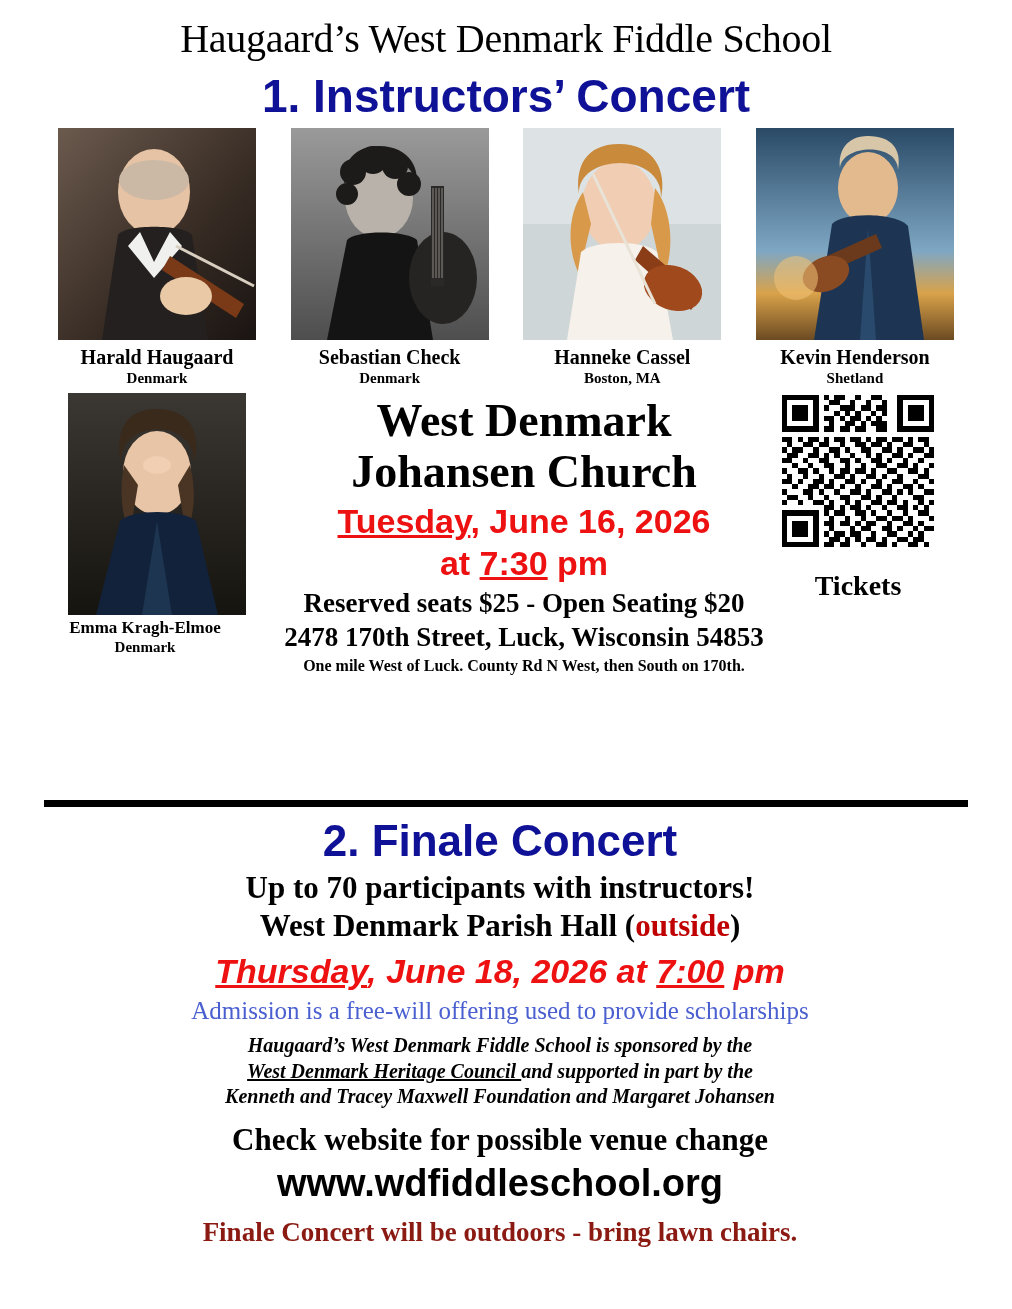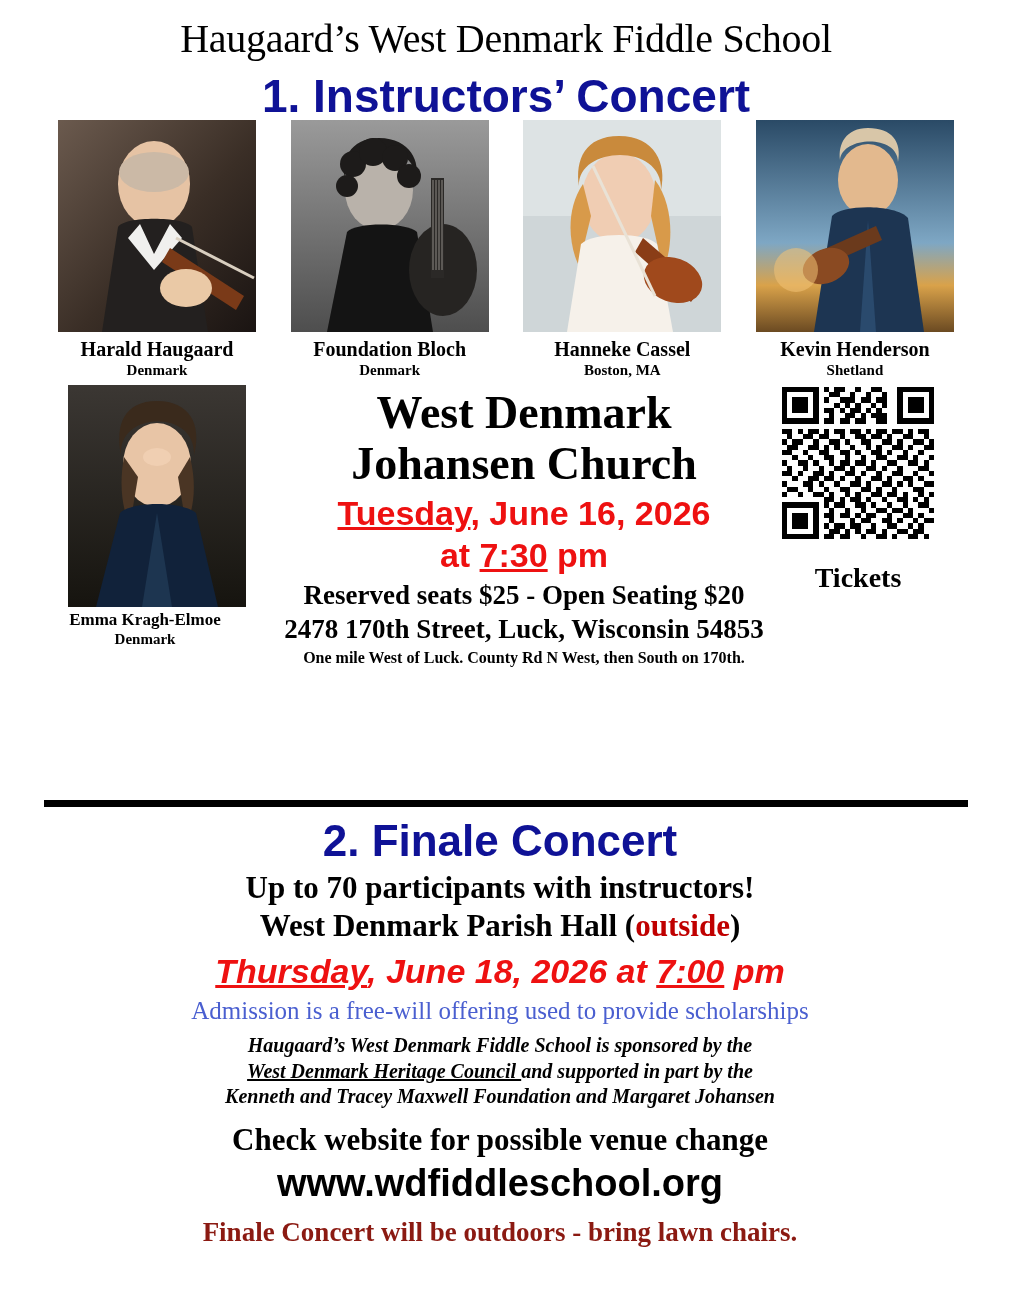--- a/index.html
+++ b/index.html
@@ -41,21 +41,21 @@
     color: #0f1296;
     margin-top: 12px;
     line-height: 1.05;
   }
 
   
   .performers {
     display: flex;
     justify-content: space-between;
     align-items: flex-start;
-    margin-top: 0;
+    margin-top: 8px;
     padding: 0 40px;
   }
   .performer {
     width: 198px;
     text-align: center;
   }
   .photo {
     width: 198px;
     height: 212px;
     position: relative;
@@ -304,21 +304,21 @@
           <ellipse cx="152" cy="150" rx="34" ry="46" fill="#262422"></ellipse>
           <rect x="140" y="58" width="13" height="100" fill="#2b2927"></rect>
           <g stroke="#8e8a85" stroke-width="1">
             <line x1="142" y1="60" x2="142" y2="150"></line>
               <line x1="145" y1="60" x2="145" y2="150"></line>
             <line x1="148" y1="60" x2="148" y2="150"></line>
               <line x1="151" y1="60" x2="151" y2="150"></line>
           </g>
         </svg>
       </div>
-      <div class="pname">Foundation Bloch</div>
+      <div class="pname">Sebastian Check</div>
       <div class="ploc">Denmark</div>
     </div>
 
     <div class="performer">
       <div class="photo">
         <svg class="ph-inner" viewBox="0 0 198 212" preserveAspectRatio="none">
           <rect width="198" height="212" fill="#cfd6d8"></rect>
           <rect x="0" y="0" width="198" height="96" fill="#dde3e4"></rect>
           <ellipse cx="96" cy="78" rx="37" ry="45" fill="#f0cdb3"></ellipse>
           <path d="M56 66 C54 26 140 22 138 70 C144 44 132 16 96 16 C62 16 52 40 56 66 Z" fill="#c98a3c"></path>

